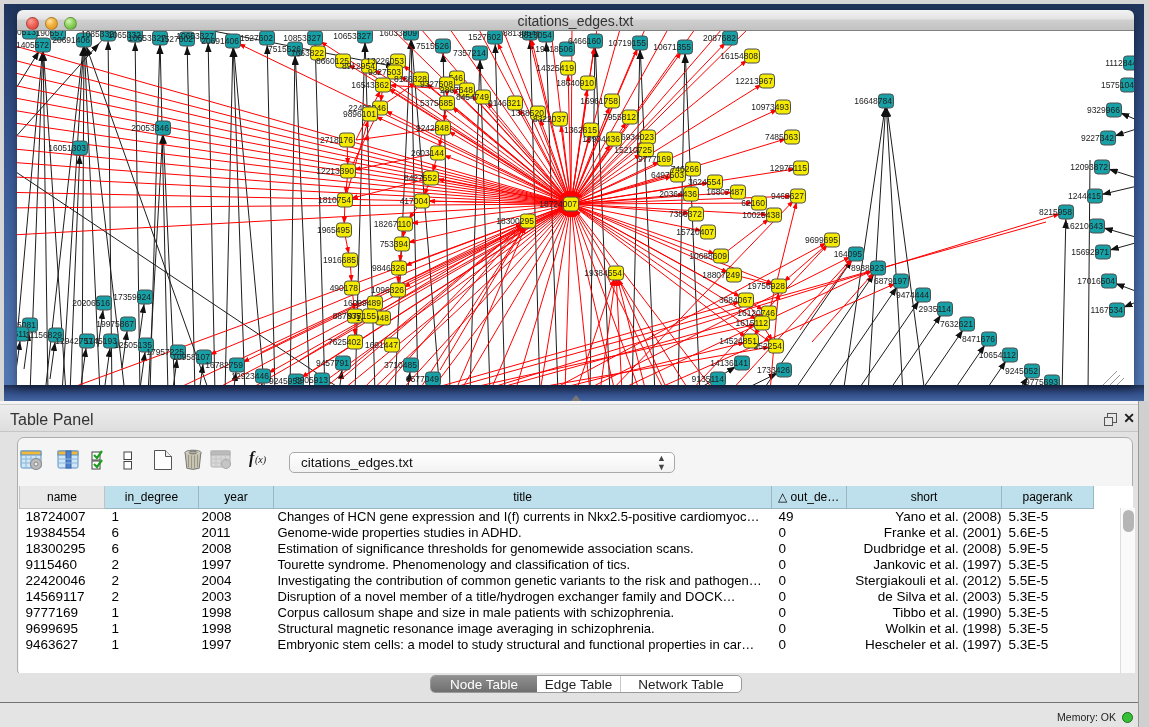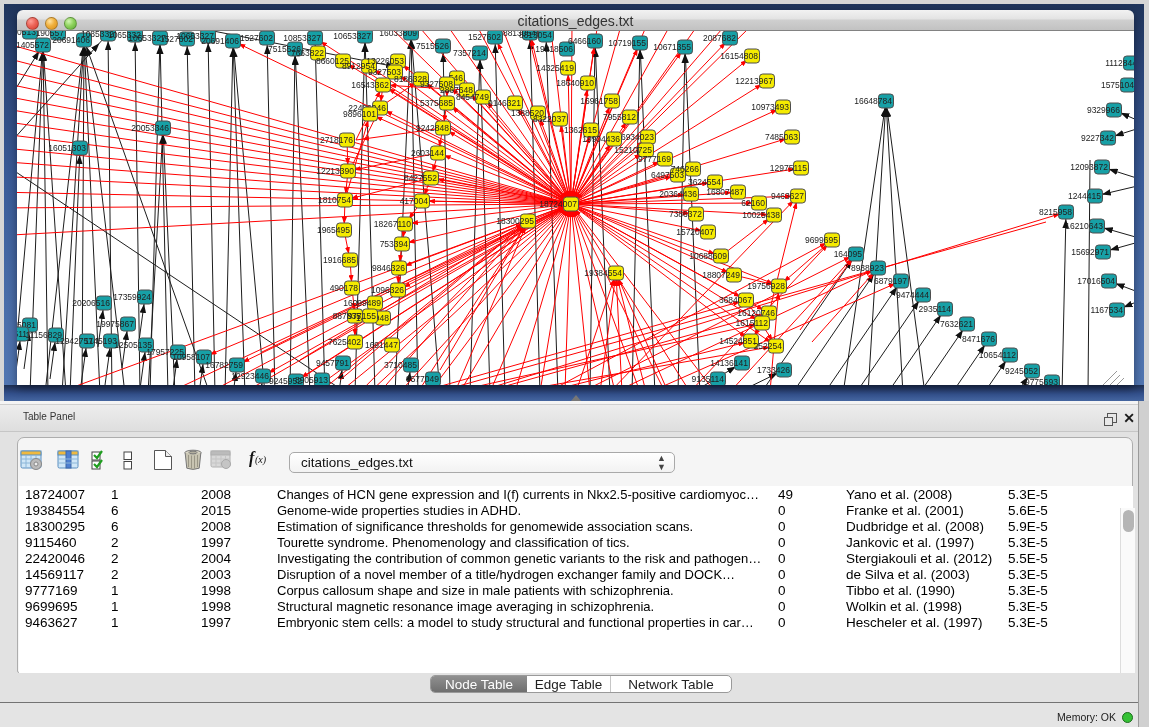--- a/index.html
+++ b/index.html
@@ -13,40 +13,40 @@
  box-shadow:0 3px 10px rgba(0,0,10,.45)}
 #tbar{position:absolute;left:0;top:0;width:1117px;height:21px;border-radius:6px 6px 0 0;
  background:linear-gradient(180deg,#f2f2f2 0%,#e3e3e3 45%,#cfcfcf 50%,#c2c2c2 100%);
  border-bottom:1px solid #828282}
 #tbar .tl{position:absolute;top:6.5px;width:13px;height:13px;border-radius:50%;border:1px solid rgba(0,0,0,.25)}
 #title{position:absolute;width:100%;text-align:center;top:3px;font-size:14px;color:#333;font-weight:500}
 #canvas{position:absolute;left:0;top:21px;width:1117px;height:354px;background:#fff;overflow:hidden}
 #panel{position:absolute;left:0;top:401px;width:1149px;height:326px;background:#e2e2e2}
 #strip{position:absolute;left:0;top:0;width:1149px;height:4px;background:#f4f4f4;border-bottom:1px solid #cfcfcf}
 #ph{position:absolute;left:0;top:4px;width:1149px;height:27px;background:linear-gradient(#ededed,#dedede);border-bottom:1px solid #c6c6c6}
-#ph .t{position:absolute;left:23px;top:6px;font-size:10px;color:#333}
+#ph .t{position:absolute;left:10px;top:6px;font-size:16px;color:#333}
 #inner{position:absolute;left:17px;top:36px;width:1116px;height:236px;background:#f5f5f5;
  border:1px solid #adadad;border-radius:7px 7px 2px 2px}
 #tools{position:absolute;left:0px;top:10px;height:26px}
 #combo{position:absolute;left:271px;top:14px;width:386px;height:21px;background:linear-gradient(#fff,#f2f2f2);
  border:1px solid #a9a9a9;border-radius:5px;font-size:13.5px;color:#111;padding:2px 0 0 11px}
 #combo .ar{position:absolute;right:8px;top:1px;font-size:9px;color:#444;line-height:9px}
 table{border-collapse:collapse;table-layout:fixed;width:1101px;font-size:13.5px;color:#000}
 #tblwrap{position:absolute;left:1px;top:48px;width:1114px;height:187px;overflow:hidden;background:#fff}
 th{height:22px;font-size:12px;font-weight:normal;color:#000;background:#bee0ec;border:1px solid #9bb7c2;border-top:none}
 th.g{background:#e9e9e9;border-color:#c2c2c2}
 td{height:16px;padding:0 0 0 7px;overflow:hidden;white-space:nowrap}
 td.c0{padding-left:6px}td.c2{padding-left:3px}td.c3{padding-left:4px;font-size:13px}
-td.c5{text-align:left;padding:0}
+td.c5{text-align:right;padding:0}
 tr td{border:none}
 #sb{position:absolute;left:1102px;top:70px;width:15px;height:165px;background:#fafafa;border-left:1px solid #ddd}
 #sb .th{position:absolute;left:2px;top:2px;width:11px;height:22px;background:#b5b5b5;border-radius:6px}
 #tabs{position:absolute;left:430px;top:274px;height:18px;display:flex;border:1px solid #9a9a9a;border-radius:5px;overflow:hidden;background:#fff}
 #tabs div{font-size:13.5px;color:#222;line-height:17px;text-align:center}
-#tabs .w1{width:96px}#tabs .w2{width:83px}#tabs .w3{width:120px}
+#tabs .w1{width:106px}#tabs .w2{width:83px}#tabs .w3{width:120px}
 #tabs .sel{background:linear-gradient(#909090,#6f6f6f);color:#fff}
 #tabs .dv{width:1px;padding:0;background:#c6c6c6}
 #status{position:absolute;left:0;top:301px;width:1149px;height:25px;background:#e4e4e4;border-top:1px solid #737373}
 #mem{position:absolute;right:33px;top:8px;font-size:10.5px;color:#222}
 #dot{position:absolute;right:16px;top:9px;width:11px;height:11px;border-radius:50%;background:#35c135;border:1px solid #1c6b1c}
 #rstrip{position:absolute;right:0;top:0;width:11px;height:326px;background:#d0d0d0;border-left:1px solid #9a9a9a}
 #float{position:absolute;right:32px;top:8px;width:13px;height:13px}
 #xcls{position:absolute;right:14px;top:5px;font-size:14px;font-weight:bold;color:#1a1a1a}
 .spl{position:absolute;left:571px;top:-6px;width:0;height:0;border-left:5px solid transparent;border-right:5px solid transparent;border-bottom:6px solid #777}
 </style></head><body>
@@ -706,34 +706,44 @@
               <col style="width:85px">
               <col style="width:94px">
               <col style="width:75px">
               <col style="width:498px">
               <col style="width:75px">
               <col style="width:155px">
               <col style="width:92px">
               <col>
             </colgroup>
      <tbody>
+              <tr>
+                <th class="g">name</th>
+                <th>in_degree</th>
+                <th>year</th>
+                <th>title</th>
+                <th style="text-align:left;padding-left:6px">△ out_de…</th>
+                <th>short</th>
+                <th>pagerank</th>
+                <th style="background:#fff;border:none"></th>
+              </tr>
      <tr>
                 <td class="c0">18724007</td>
                 <td class="c1">1</td>
                 <td class="c2">2008</td>
                 <td class="c3">Changes of HCN gene expression and I(f) currents in Nkx2.5-positive cardiomyoc…</td>
                 <td class="c4">49</td>
                 <td class="c5">Yano et al. (2008)</td>
                 <td class="c6">5.3E-5</td>
                 <td class="c7"></td>
               </tr>
               <tr>
                 <td class="c0">19384554</td>
                 <td class="c1">6</td>
-                <td class="c2">2015</td>
+                <td class="c2">2011</td>
                 <td class="c3">Genome-wide properties studies in ADHD.</td>
                 <td class="c4">0</td>
                 <td class="c5">Franke et al. (2001)</td>
                 <td class="c6">5.6E-5</td>
                 <td class="c7"></td>
               </tr>
               <tr>
                 <td class="c0">18300295</td>
                 <td class="c1">6</td>
                 <td class="c2">2008</td>

